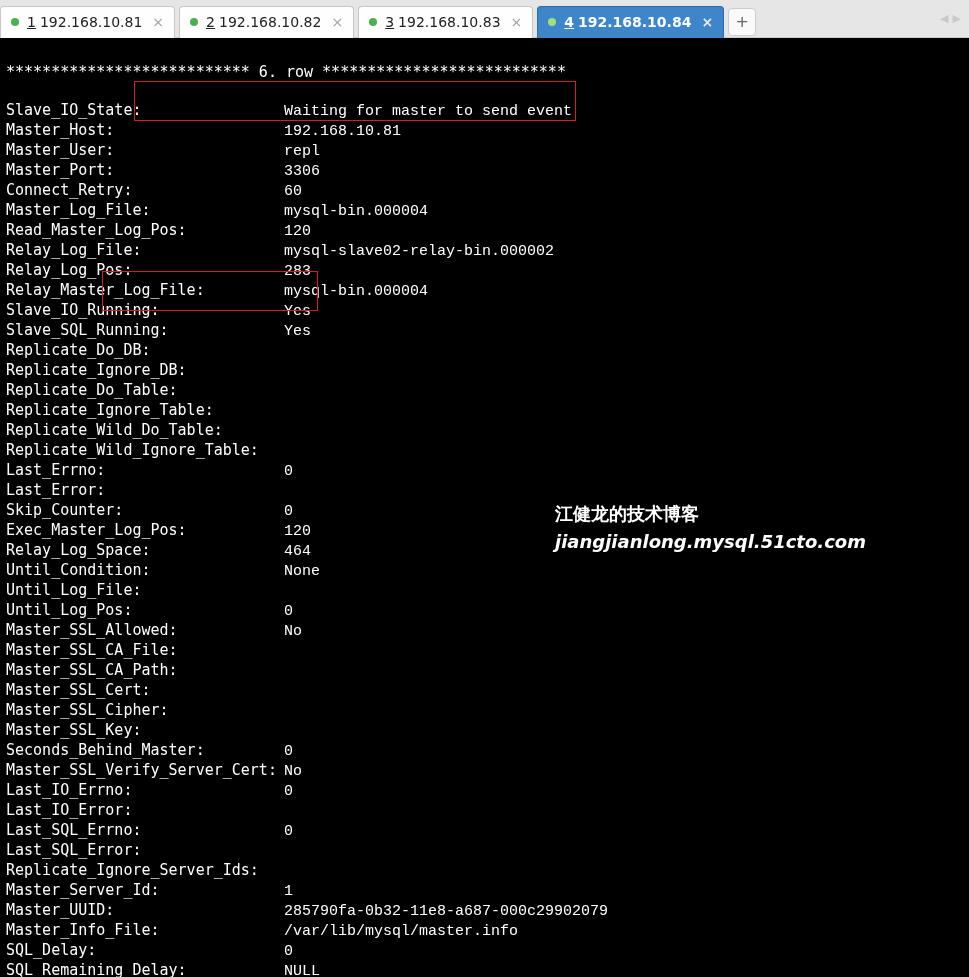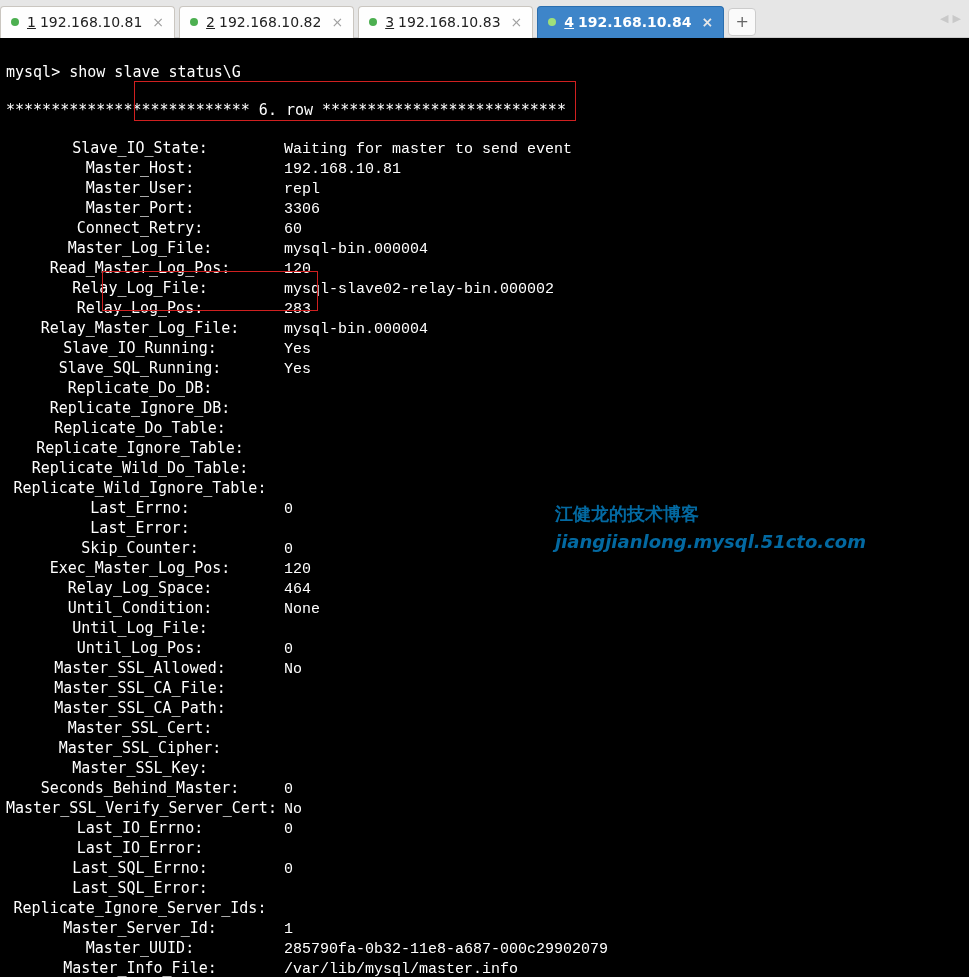--- a/index.html
+++ b/index.html
@@ -103,35 +103,35 @@
     line-height: 19px;
     position: relative;
   }
   .row {
     display: block;
     white-space: pre;
   }
   .row .label {
     display: inline-block;
     width: 268px;
-    text-align: center;
+    text-align: left;
   }
   .row .val {
     display: inline;
     padding-left: 10px;
     font-family: Liberation Mono, monospace;
   }
   .highlight-box1 {
     position: absolute;
     border: 1px solid #d02020;
     pointer-events: none;
   }
   .watermark {
     position: absolute;
-    color: #0369a1;
+    color: #ffffff;
     font-family: "DejaVu Sans", "Microsoft YaHei", Arial, sans-serif;
     font-weight: bold;
     pointer-events: none;
   }
 </style>
 </head>
 <body>
 
 <div class="tab-bar">
   <div class="tab">
@@ -162,21 +162,20 @@
       <span>+</span>
     </div>
   <div class="spacer"></div>
   <div class="scroll-arrows">
     <span>◀</span>
     <span>▶</span>
   </div>
 </div>
 
 <div class="terminal">
-<span class="row">mysql&gt; show slave status\G</span>
 <span class="row">*************************** 6. row ***************************</span>
 <div id="fields-container"><span class="row"><span class="label">Slave_IO_State:</span><span class="val">Waiting for master to send event</span></span><span class="row"><span class="label">Master_Host:</span><span class="val">192.168.10.81</span></span><span class="row"><span class="label">Master_User:</span><span class="val">repl</span></span><span class="row"><span class="label">Master_Port:</span><span class="val">3306</span></span><span class="row"><span class="label">Connect_Retry:</span><span class="val">60</span></span><span class="row"><span class="label">Master_Log_File:</span><span class="val">mysql-bin.000004</span></span><span class="row"><span class="label">Read_Master_Log_Pos:</span><span class="val">120</span></span><span class="row"><span class="label">Relay_Log_File:</span><span class="val">mysql-slave02-relay-bin.000002</span></span><span class="row"><span class="label">Relay_Log_Pos:</span><span class="val">283</span></span><span class="row"><span class="label">Relay_Master_Log_File:</span><span class="val">mysql-bin.000004</span></span><span class="row"><span class="label">Slave_IO_Running:</span><span class="val">Yes</span></span><span class="row"><span class="label">Slave_SQL_Running:</span><span class="val">Yes</span></span><span class="row"><span class="label">Replicate_Do_DB:</span><span class="val"></span></span><span class="row"><span class="label">Replicate_Ignore_DB:</span><span class="val"></span></span><span class="row"><span class="label">Replicate_Do_Table:</span><span class="val"></span></span><span class="row"><span class="label">Replicate_Ignore_Table:</span><span class="val"></span></span><span class="row"><span class="label">Replicate_Wild_Do_Table:</span><span class="val"></span></span><span class="row"><span class="label">Replicate_Wild_Ignore_Table:</span><span class="val"></span></span><span class="row"><span class="label">Last_Errno:</span><span class="val">0</span></span><span class="row"><span class="label">Last_Error:</span><span class="val"></span></span><span class="row"><span class="label">Skip_Counter:</span><span class="val">0</span></span><span class="row"><span class="label">Exec_Master_Log_Pos:</span><span class="val">120</span></span><span class="row"><span class="label">Relay_Log_Space:</span><span class="val">464</span></span><span class="row"><span class="label">Until_Condition:</span><span class="val">None</span></span><span class="row"><span class="label">Until_Log_File:</span><span class="val"></span></span><span class="row"><span class="label">Until_Log_Pos:</span><span class="val">0</span></span><span class="row"><span class="label">Master_SSL_Allowed:</span><span class="val">No</span></span><span class="row"><span class="label">Master_SSL_CA_File:</span><span class="val"></span></span><span class="row"><span class="label">Master_SSL_CA_Path:</span><span class="val"></span></span><span class="row"><span class="label">Master_SSL_Cert:</span><span class="val"></span></span><span class="row"><span class="label">Master_SSL_Cipher:</span><span class="val"></span></span><span class="row"><span class="label">Master_SSL_Key:</span><span class="val"></span></span><span class="row"><span class="label">Seconds_Behind_Master:</span><span class="val">0</span></span><span class="row"><span class="label">Master_SSL_Verify_Server_Cert:</span><span class="val">No</span></span><span class="row"><span class="label">Last_IO_Errno:</span><span class="val">0</span></span><span class="row"><span class="label">Last_IO_Error:</span><span class="val"></span></span><span class="row"><span class="label">Last_SQL_Errno:</span><span class="val">0</span></span><span class="row"><span class="label">Last_SQL_Error:</span><span class="val"></span></span><span class="row"><span class="label">Replicate_Ignore_Server_Ids:</span><span class="val"></span></span><span class="row"><span class="label">Master_Server_Id:</span><span class="val">1</span></span><span class="row"><span class="label">Master_UUID:</span><span class="val">285790fa-0b32-11e8-a687-000c29902079</span></span><span class="row"><span class="label">Master_Info_File:</span><span class="val">/var/lib/mysql/master.info</span></span><span class="row"><span class="label">SQL_Delay:</span><span class="val">0</span></span><span class="row"><span class="label">SQL_Remaining_Delay:</span><span class="val">NULL</span></span><span class="row"><span class="label">Slave_SQL_Running_State:</span><span class="val">Slave has read all relay log; waiting for the slave I/O thread to update it</span></span></div>
 
 <div class="highlight-box1" style="left:134px; top:43px; width:440px; height:38px;"></div>
 <div class="highlight-box1" style="left:102px; top:233px; width:214px; height:38px;"></div>
 
 <div class="watermark" style="left:555px; top:466px; font-size:18px;">江健龙的技术博客</div>
 <div class="watermark" style="left:555px; top:494px; font-size:18px; font-style:italic;">jiangjianlong.mysql.51cto.com</div>
 
 

